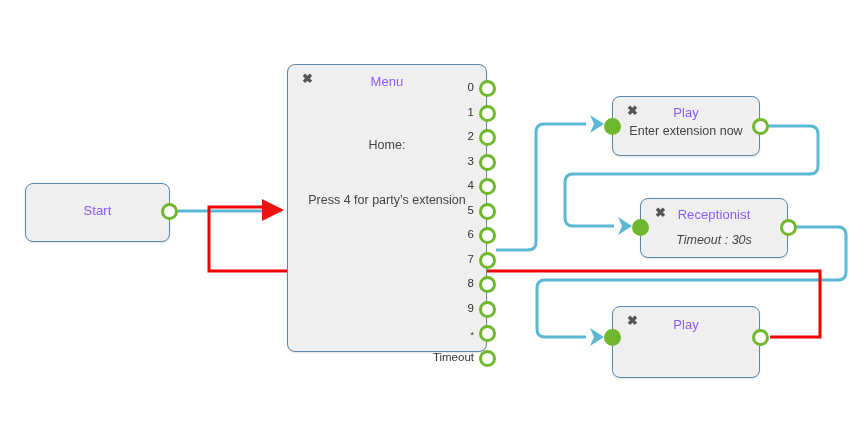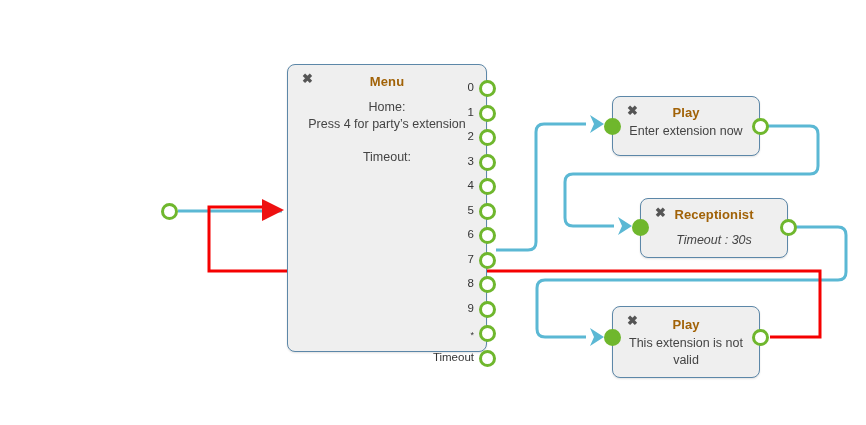--- a/index.html
+++ b/index.html
@@ -16,21 +16,21 @@
     position:absolute;
     background:#efefef;
     border:1px solid #5c87a8;
     border-radius:8px;
     box-sizing:border-box;
     box-shadow:0 1px 2px rgba(0,0,0,0.12);
   }
   .node-title{
     position:absolute;left:0;right:0;top:8px;
     text-align:center;
-    font-size:13px;font-weight:bold;color:#a16207;
+    font-size:13px;font-weight:normal;color:#8b5cf6;
     letter-spacing:.1px;
   }
   .close-icon{
     position:absolute;left:14px;top:6px;
     font-size:13px;font-weight:bold;color:#555555;
     line-height:16px;
     cursor:pointer;
   }
   .node-body{
     position:absolute;left:6px;right:6px;
@@ -38,21 +38,21 @@
   }
 
   
   #node-start{left:25px;top:183px;width:145px;height:59px;}
   #node-start .node-title{top:19px;}
 
   
   #node-menu{left:287px;top:64px;width:200px;height:288px;}
   #node-menu .node-title{top:9px;}
   #node-menu .node-body{top:34px;}
-  .menu-line{white-space:nowrap;}
+  .menu-line{white-space:nowrap;margin-top:38px;}
   .menu-gap{height:16px;}
 
   
   #node-play1{left:612px;top:96px;width:148px;height:60px;}
   #node-play1 .node-title{top:8px;}
   #node-play1 .node-body{top:26px;text-align:center;}
   #node-recep{left:640px;top:198px;width:148px;height:60px;}
   #node-recep .node-title{top:8px;}
   #node-recep .node-body{top:33px;font-style:italic;}
   #node-play3{left:612px;top:306px;width:148px;height:72px;}
@@ -101,30 +101,32 @@
     <path d="M796,227 L838,227 Q846,227 846,235 L846,272 Q846,280 838,280
              L545,280 Q537,280 537,288 L537,329 Q537,337 545,337 L586,337" fill="none" stroke="#5bb8d4" stroke-width="3"></path>
     <g transform="translate(590,337)">
       <use href="#arrowCyan"></use>
     </g>
 
     <path d="M770,337 L820,337 L820,271 L209,271 L209,207 L270,207" fill="none" stroke="#f50000" stroke-width="3" stroke-linejoin="miter"></path>
     <path d="M262,199 L284,210 L262,221 Z" fill="#ee1111"></path>
   </svg>
 
+  <div class="node" id="node-start">
+    <div class="node-title">Start</div>
+  </div>
   <div class="port port-out" style="left:161px;top:203px;"></div>
 
   <div class="node" id="node-menu">
     <div class="close-icon">✖</div>
     <div class="node-title">Menu</div>
     <div class="node-body">
       <div class="menu-line">Home:</div>
       <div class="menu-line">Press 4 for party’s extension</div>
       <div class="menu-gap"></div>
-      <div class="menu-line">Timeout:</div>
     </div>
   </div>
 
   <div id="menu-ports">
       <div class="port-label" style="left: 369px; width: 105px; top: 79px;">0</div>
       <div class="port port-out" style="left: 479px; top: 80px;"></div>
       <div class="port-label" style="left: 369px; width: 105px; top: 103.5px;">1</div>
       <div class="port port-out" style="left: 479px; top: 104.5px;"></div>
       <div class="port-label" style="left: 369px; width: 105px; top: 128px;">2</div>
       <div class="port port-out" style="left: 479px; top: 129px;"></div>
@@ -164,21 +166,17 @@
     <div class="node-body">
       <div>Timeout : 30s</div>
     </div>
   </div>
   <div class="port port-in" style="left:632px;top:219px;"></div>
   <div class="port port-out" style="left:780px;top:219px;"></div>
 
   <div class="node" id="node-play3">
     <div class="close-icon">✖</div>
     <div class="node-title">Play</div>
-    <div class="node-body">
-      <div>This extension is not</div>
-      <div>valid</div>
-    </div>
   </div>
   <div class="port port-in" style="left:604px;top:329px;"></div>
   <div class="port port-out" style="left:752px;top:329px;"></div>
 
 </div>
 
 </body></html>

